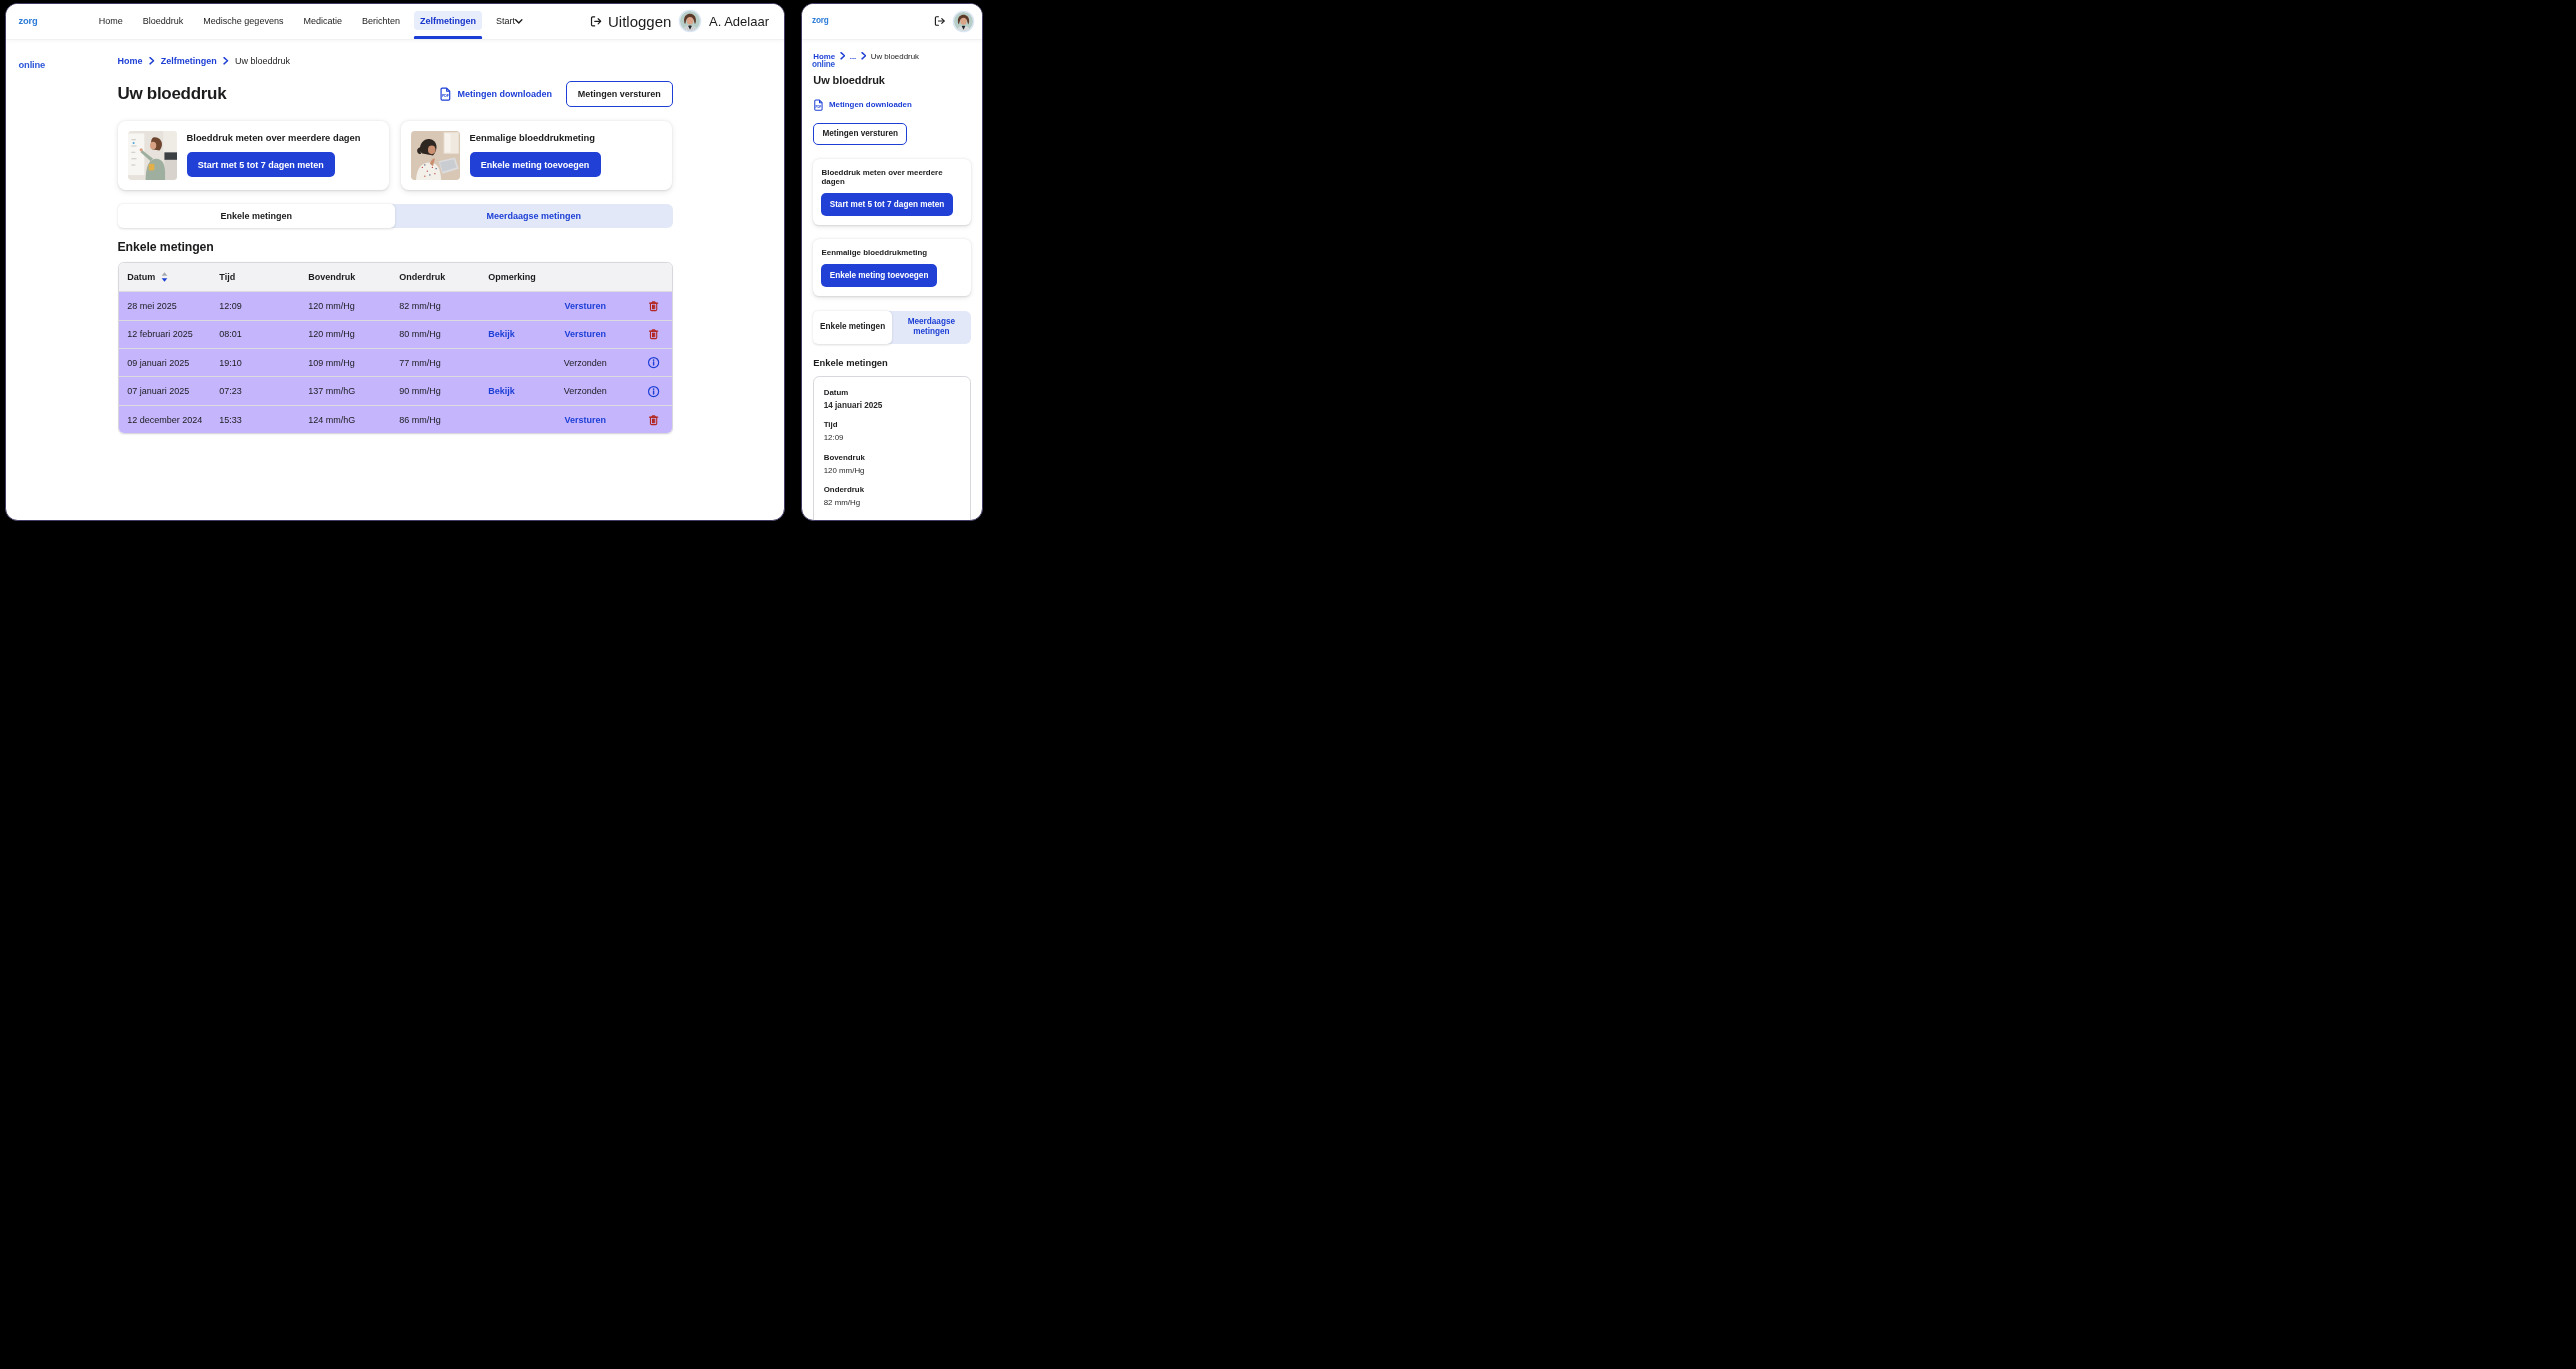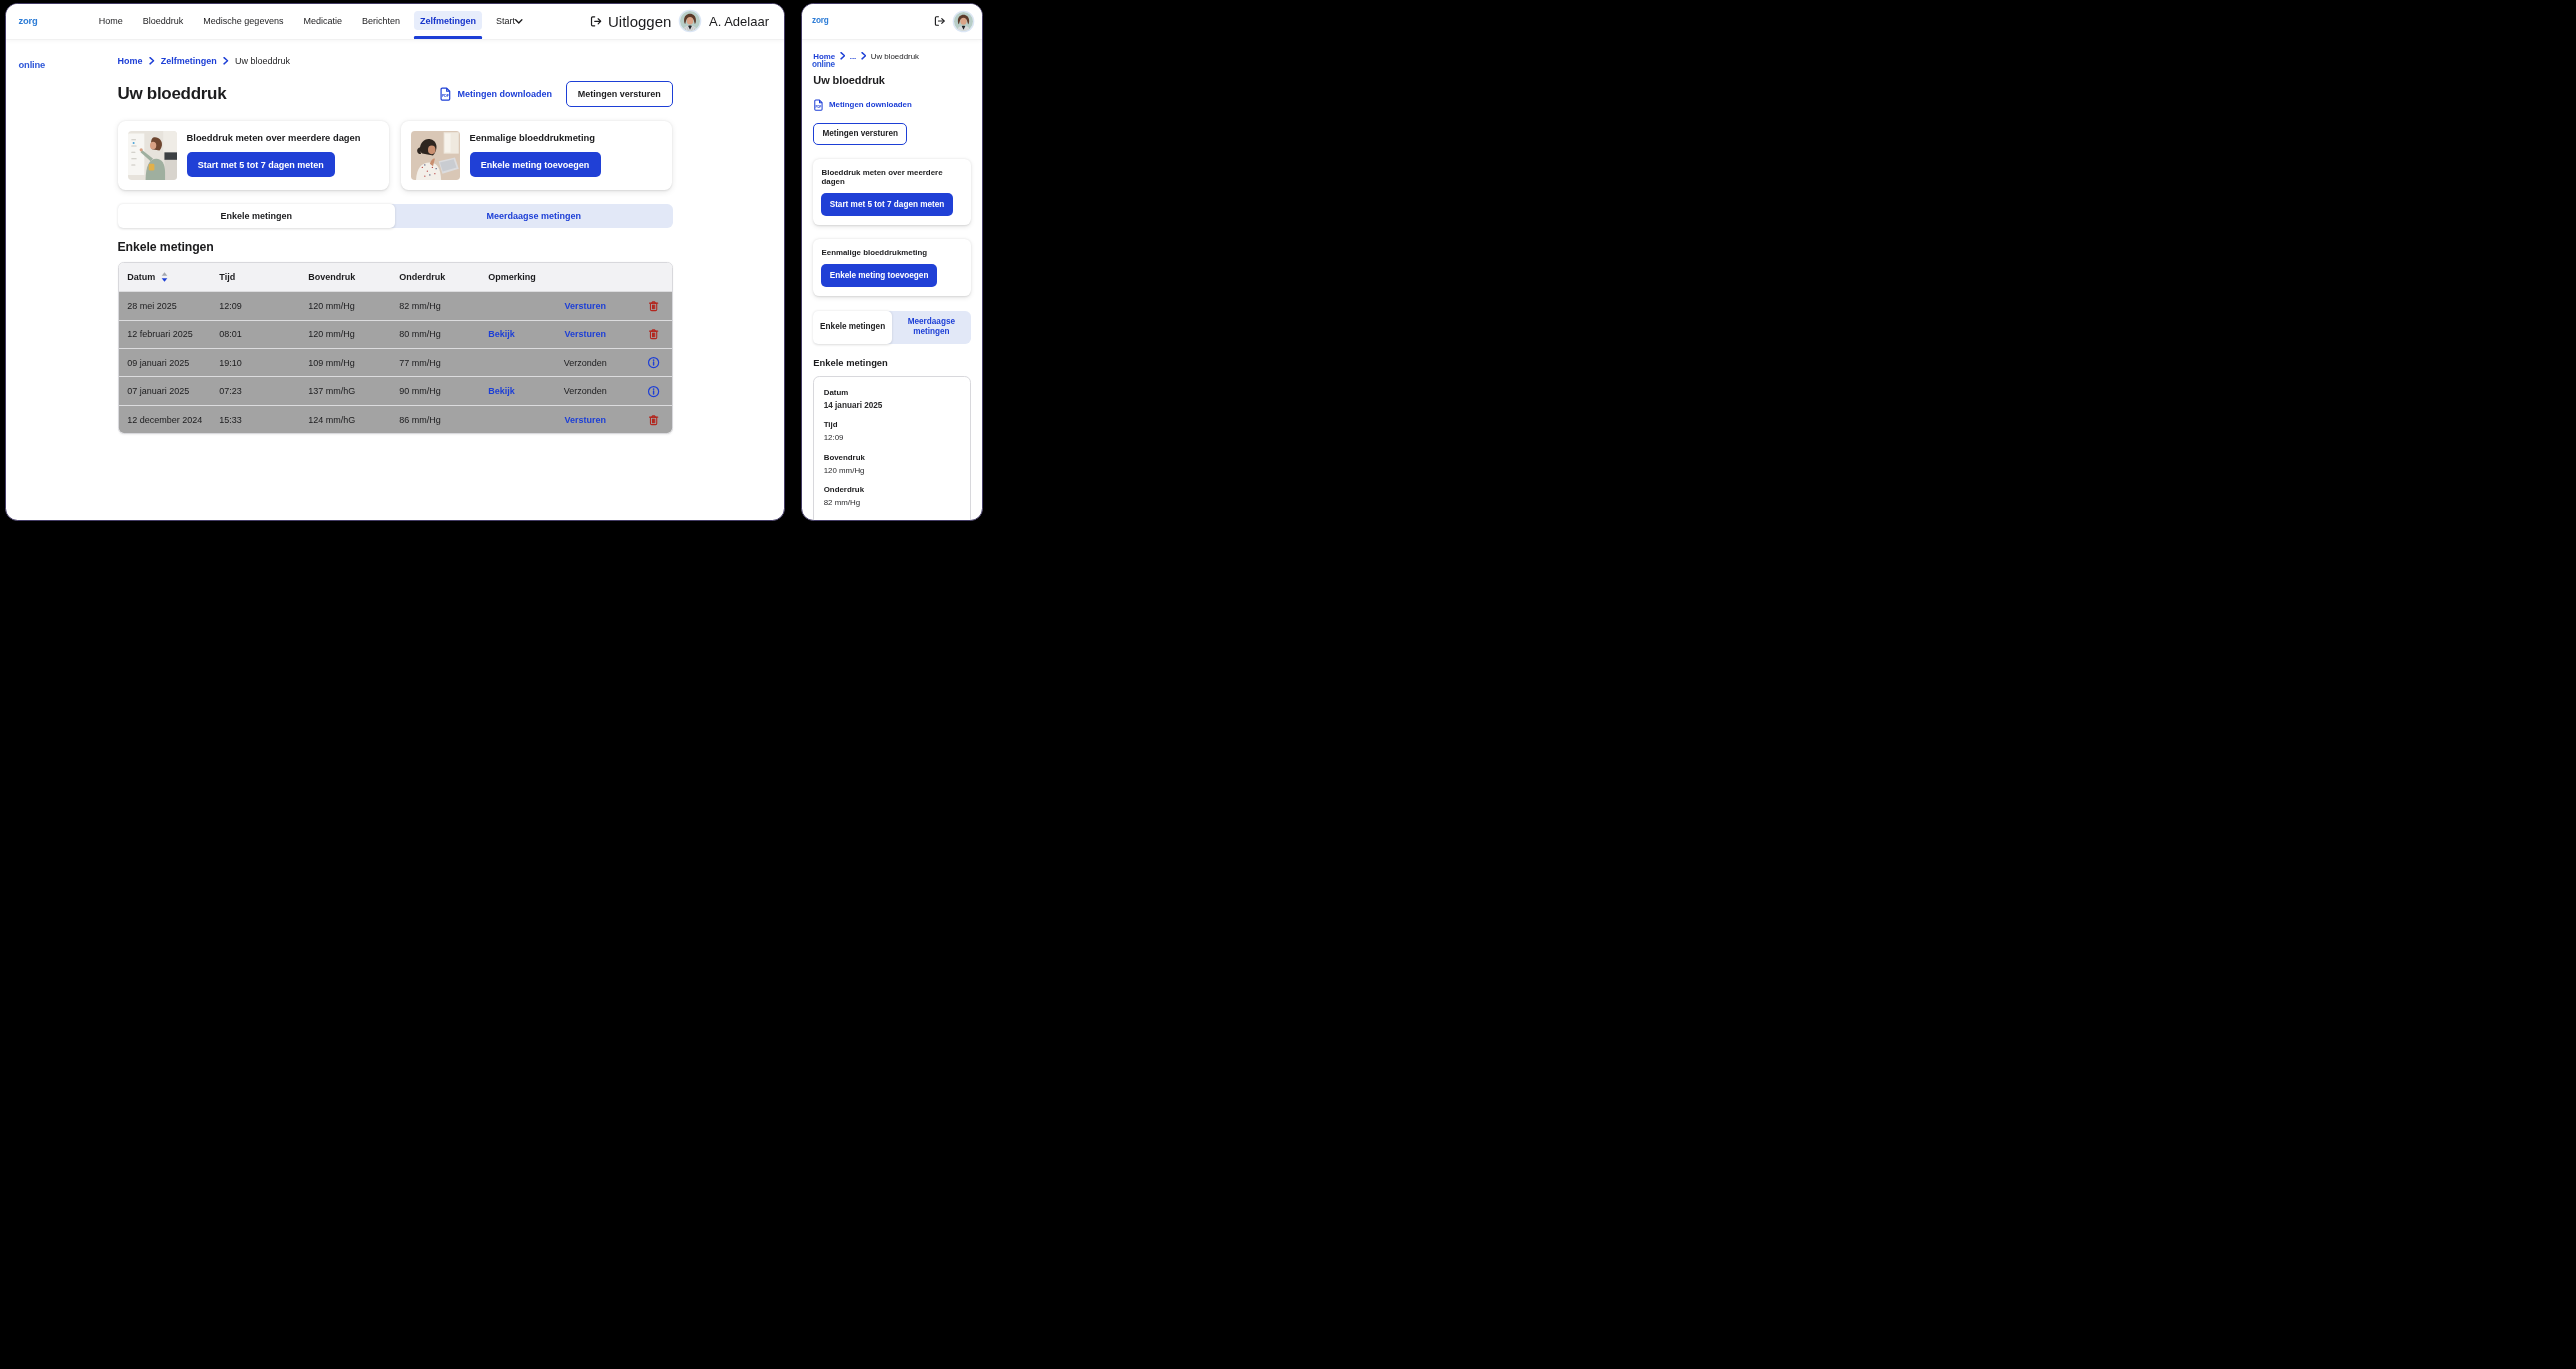--- a/index.html
+++ b/index.html
@@ -64,21 +64,21 @@
   .tab.inactive{color:#1d3fd6;font-weight:700;}
 
   .section-title{font-size:12.3px;font-weight:800;letter-spacing:-0.1px;margin:12px 0 0 0;}
 
   .table{margin-top:8.2px;border:0.6px solid #d8d8dc;border-radius:5.7px;overflow:hidden;
     box-shadow:0 0.6px 1.9px rgba(0,0,0,.06);}
   .t-grid{display:grid;grid-template-columns:92px 89px 91px 89px 72px 1fr 35px;align-items:center;}
   .t-head{background:#f2f2f4;height:28px;font-weight:700;font-size:9px;}
   .t-head .cell{display:flex;align-items:center;gap:5.7px;}
   .cell{padding-left:8.8px;font-size:9px;}
-  .t-row{height:27.4px;border-top:0.6px solid #dcdcde;background:#a3a3a3;}
+  .t-row{height:27.4px;border-top:0.6px solid #dcdcde;background:#c4b5fd;}
   .cell-link{color:#1d3fd6;font-weight:700;cursor:pointer;}
   .cell-action{padding:0 17.6px 0 0;text-align:center;font-size:9px;}
   .cell-action .cell-link{font-weight:700;}
   .cell-icon{display:flex;justify-content:center;padding:0;cursor:pointer;}
   .sort{display:flex;flex-direction:column;cursor:pointer;line-height:0;}
 
   
   .m-header{height:35px;display:flex;align-items:center;padding:0 8.8px 0 10px;
     box-shadow:0 0.6px 0 #ececec,0 1.9px 3.8px rgba(0,0,0,.04);position:relative;z-index:5;background:#fff;}
   .m-header .logo-text{font-size:8.2px;}

